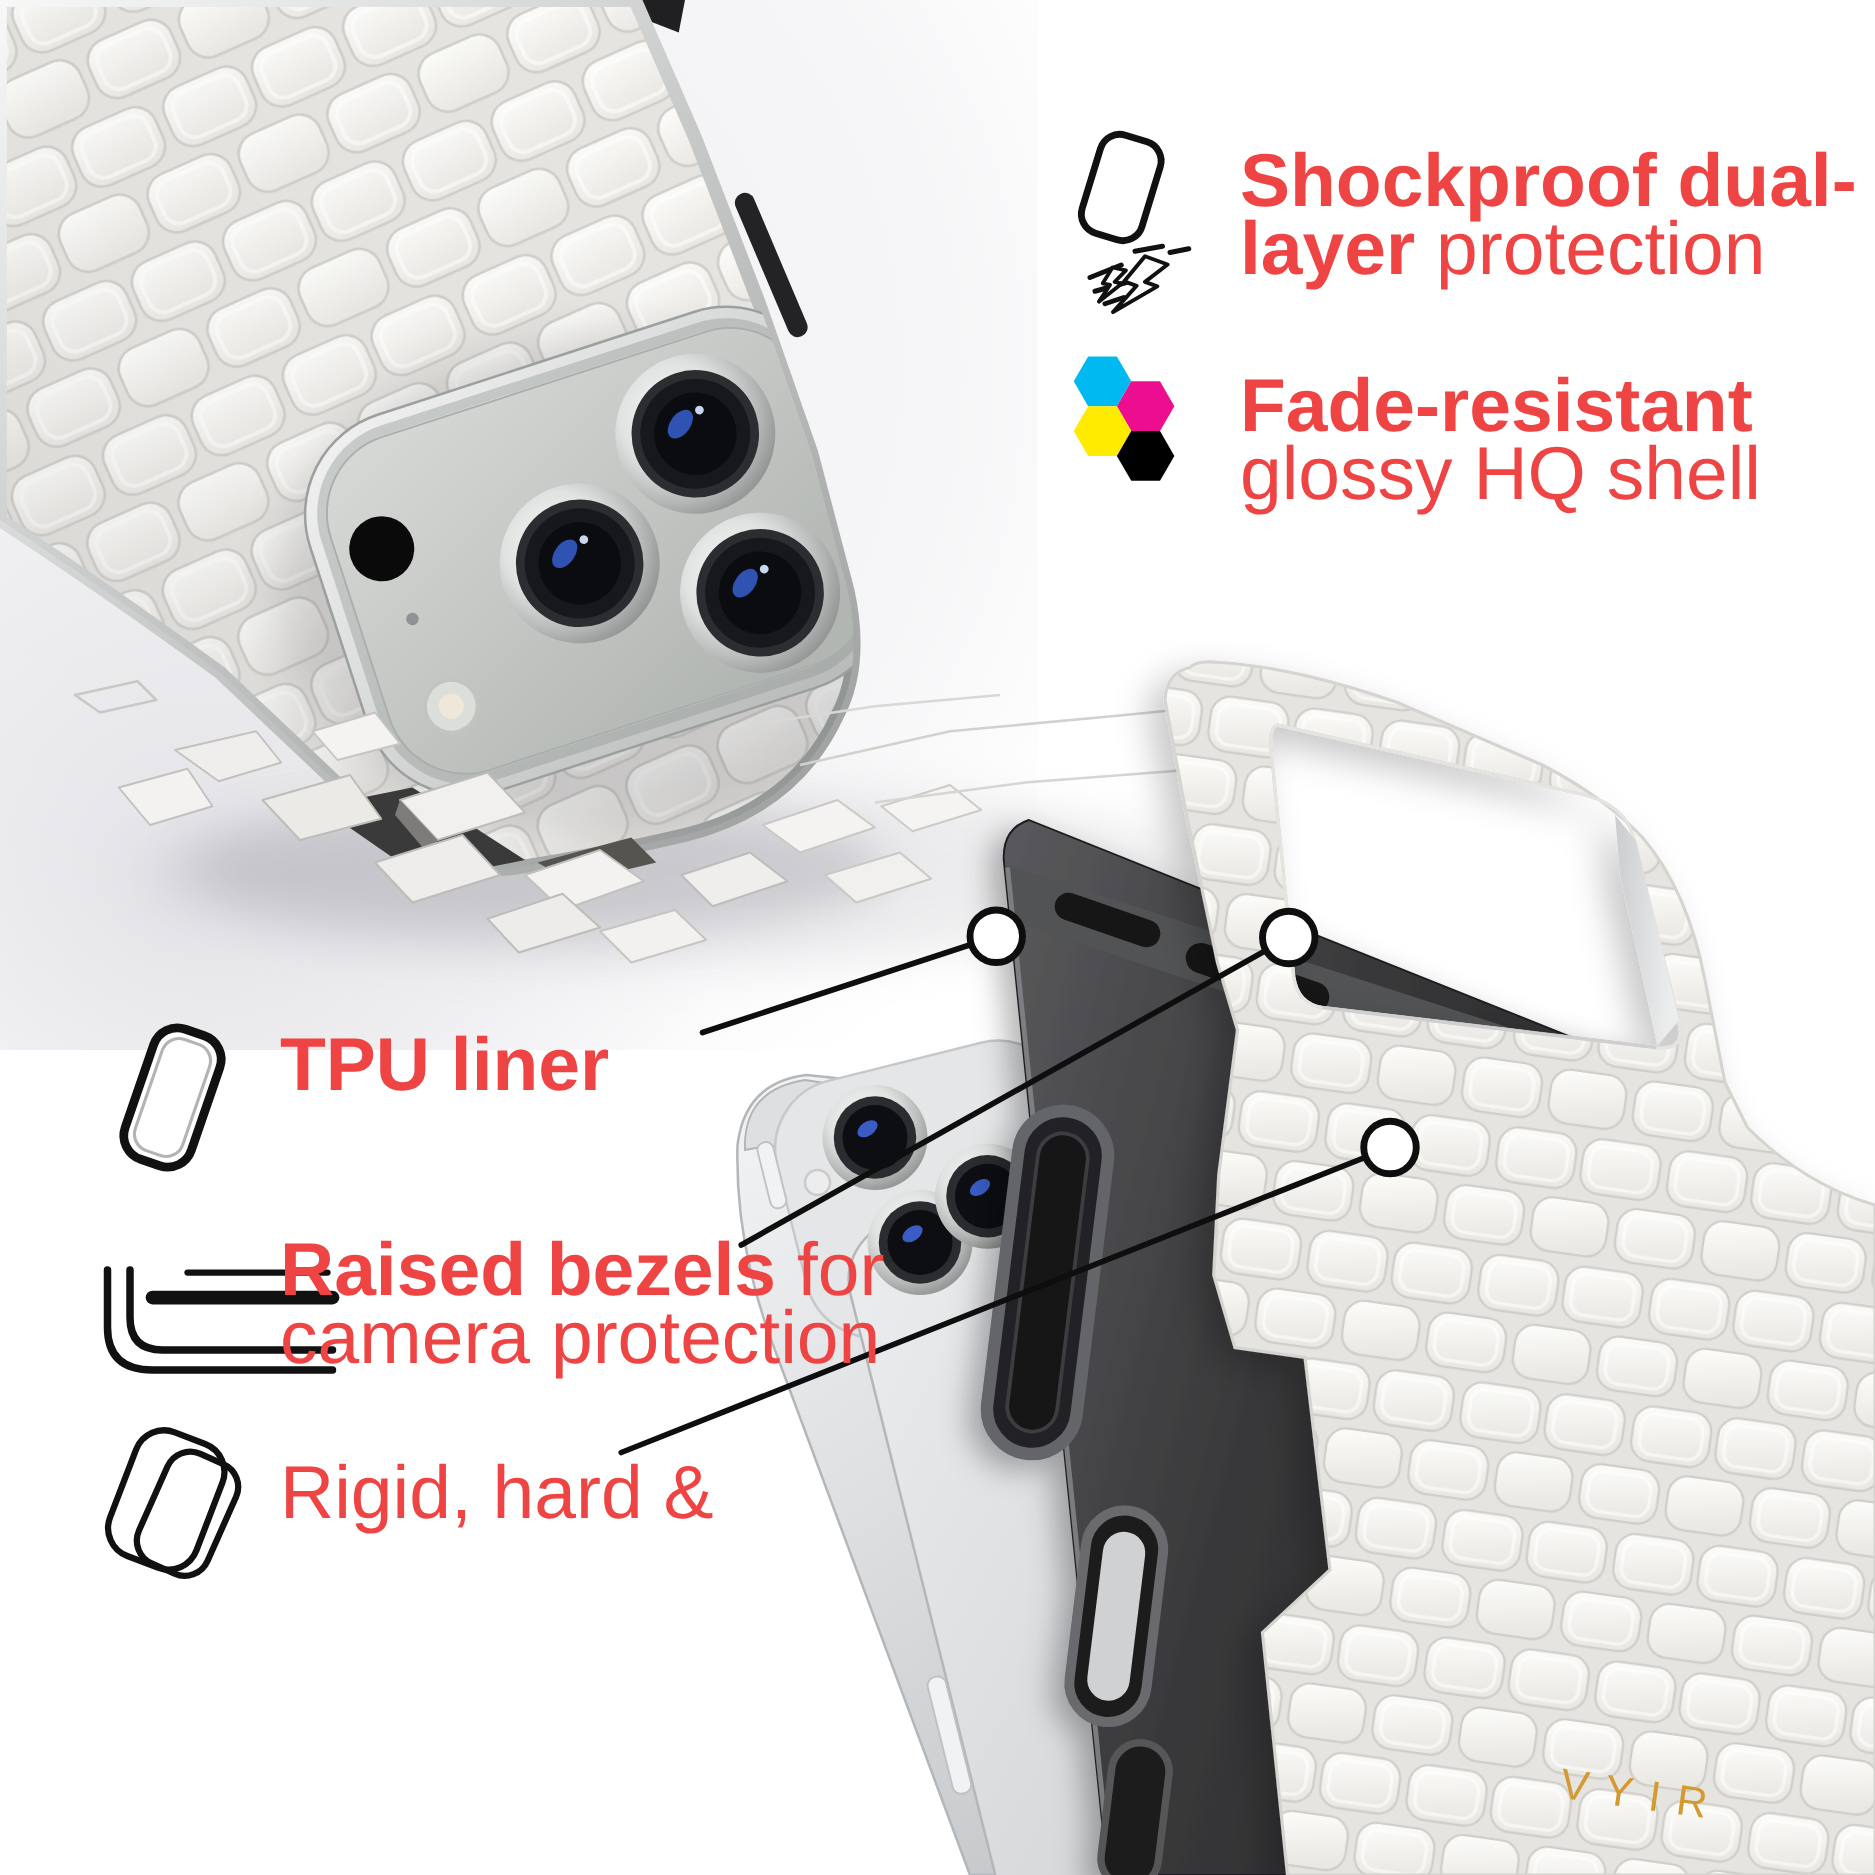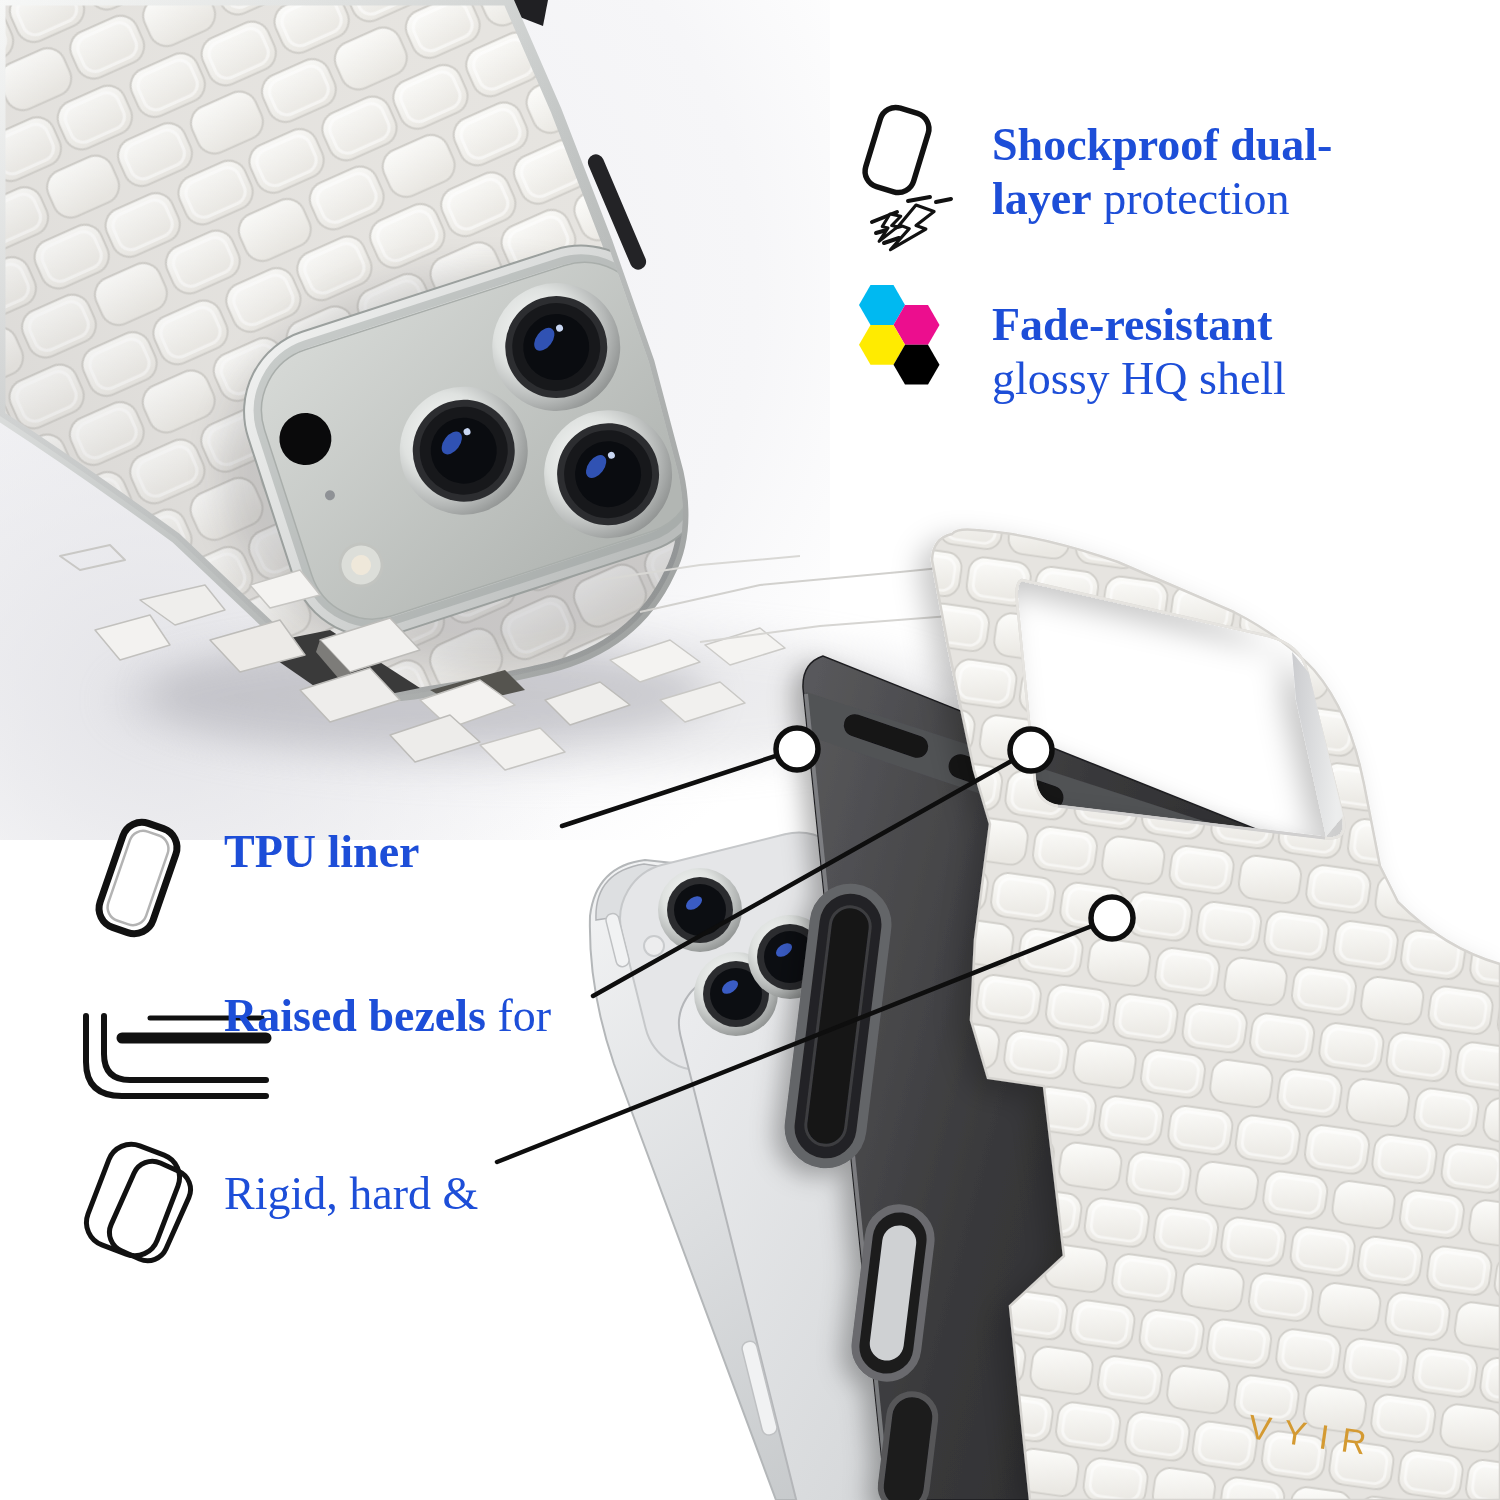--- a/index.html
+++ b/index.html
@@ -1,20 +1,20 @@
 <!DOCTYPE html>
 <html><head>
 <meta charset="utf-8">
 <style>
   html,body{margin:0;padding:0;background:#fff;}
   .canvas{position:relative;width:1500px;height:1500px;background:#ffffff;overflow:hidden;
           font-family:"Liberation Sans",sans-serif;}
   .scene{position:absolute;left:0;top:0;}
   .icon{position:absolute;}
-  .feature{position:absolute;font-size:46px;line-height:54px;color:#1d4ed8;letter-spacing:0;white-space:nowrap;font-family:Liberation Serif, serif;}
+  .feature{position:absolute;font-size:60px;line-height:54px;color:#ef4444;letter-spacing:0;white-space:nowrap;}
   .feature .b{font-weight:bold;}
 </style>
 </head>
 <body>
 
 <div class="canvas">
 
 <svg class="scene" width="1500" height="1500" viewBox="0 0 1500 1500">
   <defs>
     <linearGradient id="scaleG" x1="0" y1="0" x2="0.25" y2="1">
@@ -320,19 +320,20 @@
   <div><span class="b">Fade-resistant</span></div>
   <div><span>glossy HQ shell</span></div>
 </div>
 
 <div class="feature" style="left:224px;top:825px">
   <div><span class="b">TPU liner</span></div>
 </div>
 
 <div class="feature" style="left:224px;top:989px">
   <div><span class="b">Raised bezels</span><span> for</span></div>
+  <div><span>camera protection</span></div>
 </div>
 
 <div class="feature" style="left:224px;top:1167px">
   <div><span>Rigid, hard &amp;</span></div>
 </div>
 
 </div>
 
 </body></html>

